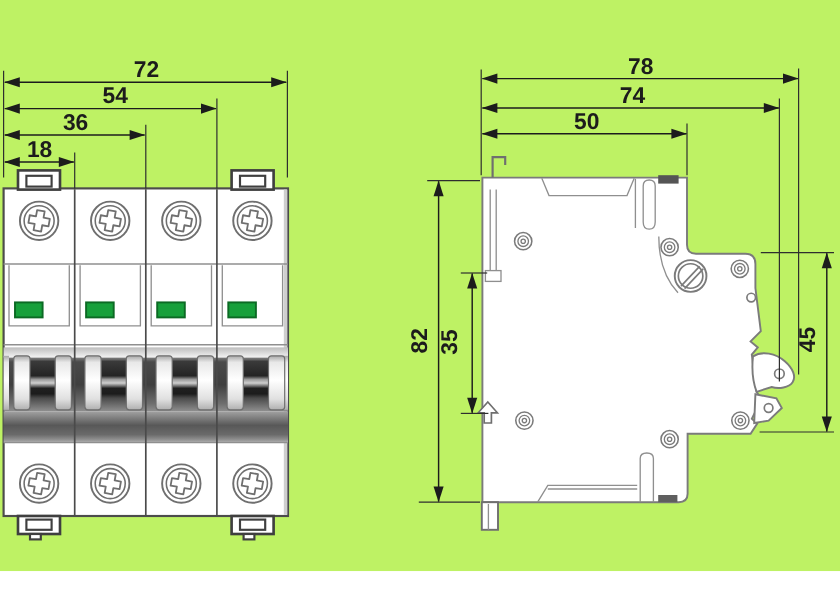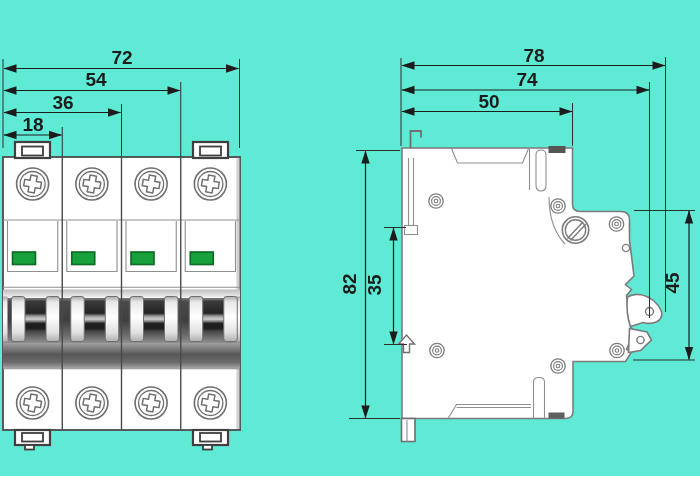--- a/index.html
+++ b/index.html
@@ -1,16 +1,16 @@
 <!DOCTYPE html>
 <html><head>
 <meta charset="utf-8">
 <style>
   html,body{margin:0;padding:0;background:#fff;}
-  #stage{position:relative;width:700px;height:476px;background:#5eead4;overflow:hidden;
+  #stage{position:relative;width:700px;height:476px;background:#bef264;overflow:hidden;
          font-family:"Liberation Sans",sans-serif;}
   .ol{fill:none;stroke:#7b7b7b;stroke-width:1.4}
   .olw{fill:#fff;stroke:#7b7b7b;stroke-width:1.6}
   .thin{fill:none;stroke:#8f8f8f;stroke-width:1.1}
   .dim{stroke:#1c1c1c;stroke-width:1.2;fill:none}
   .ext{stroke:#2e2e2e;stroke-width:1;fill:none}
   .arr{fill:#1c1c1c;stroke:none}
   .dimtxt{font-family:"Liberation Sans",sans-serif;font-weight:bold;font-size:19px;
           fill:#1c1c1c;text-anchor:middle}
   .divline{stroke:#4a4a4a;stroke-width:1.4}

